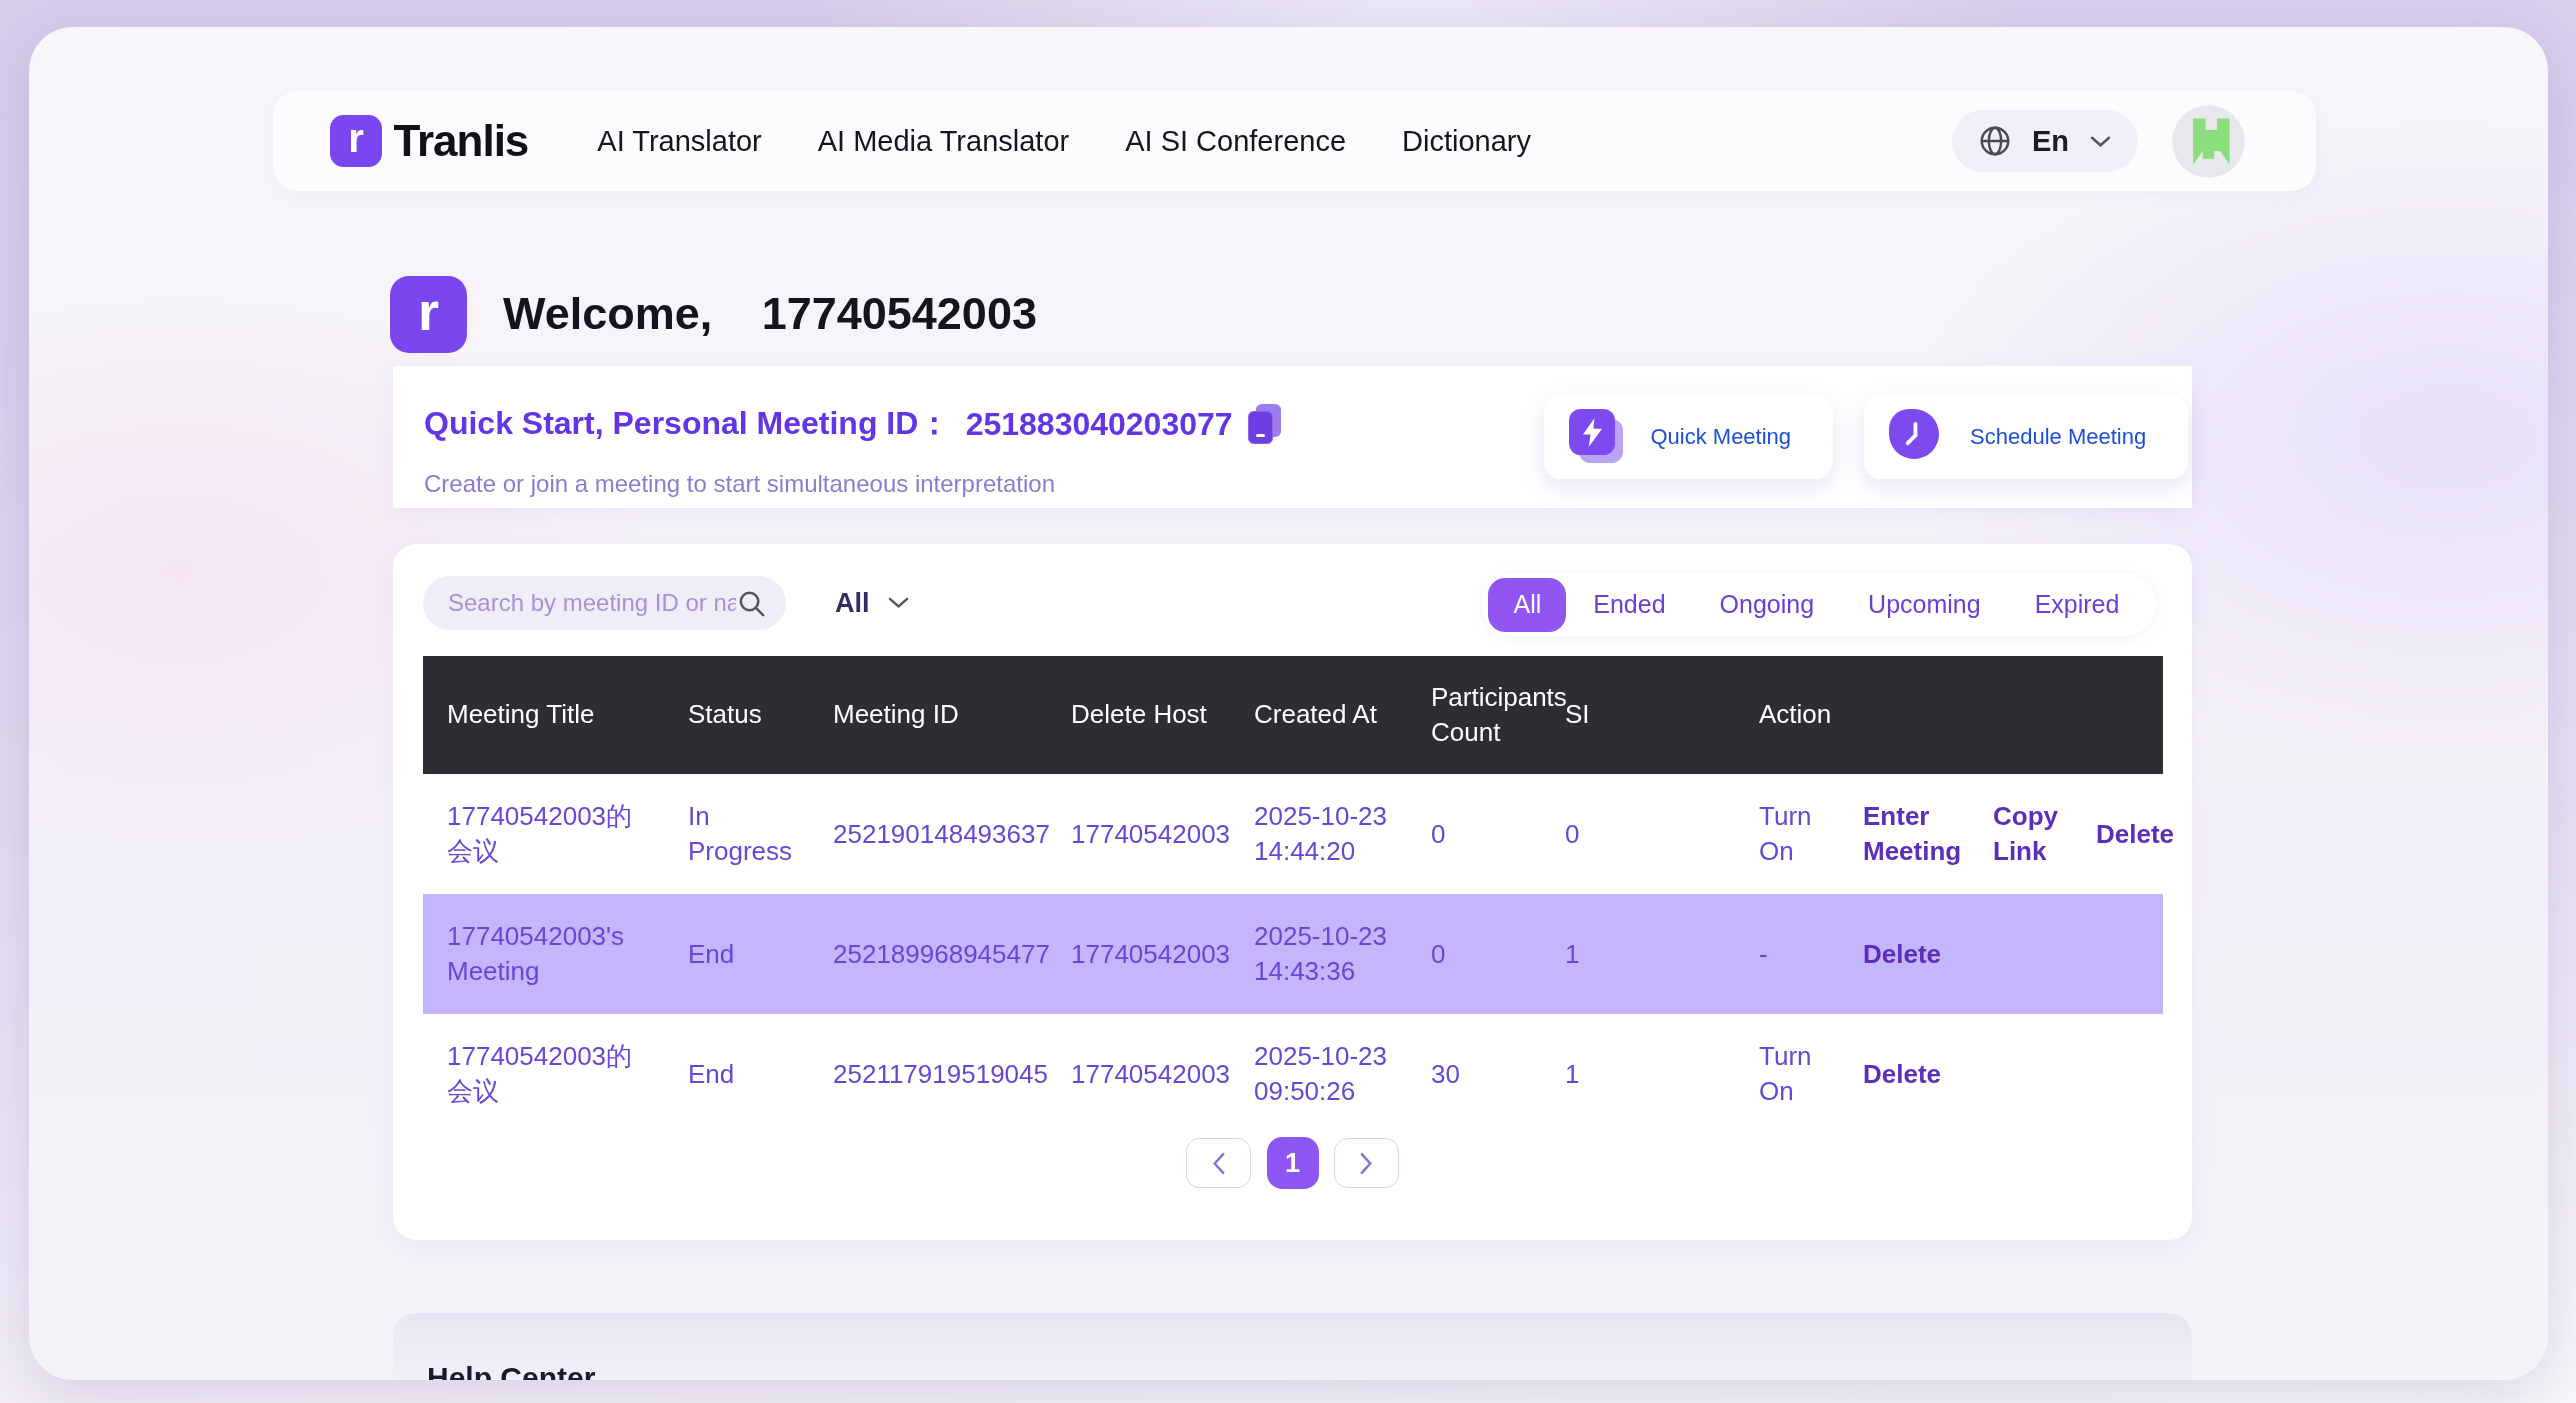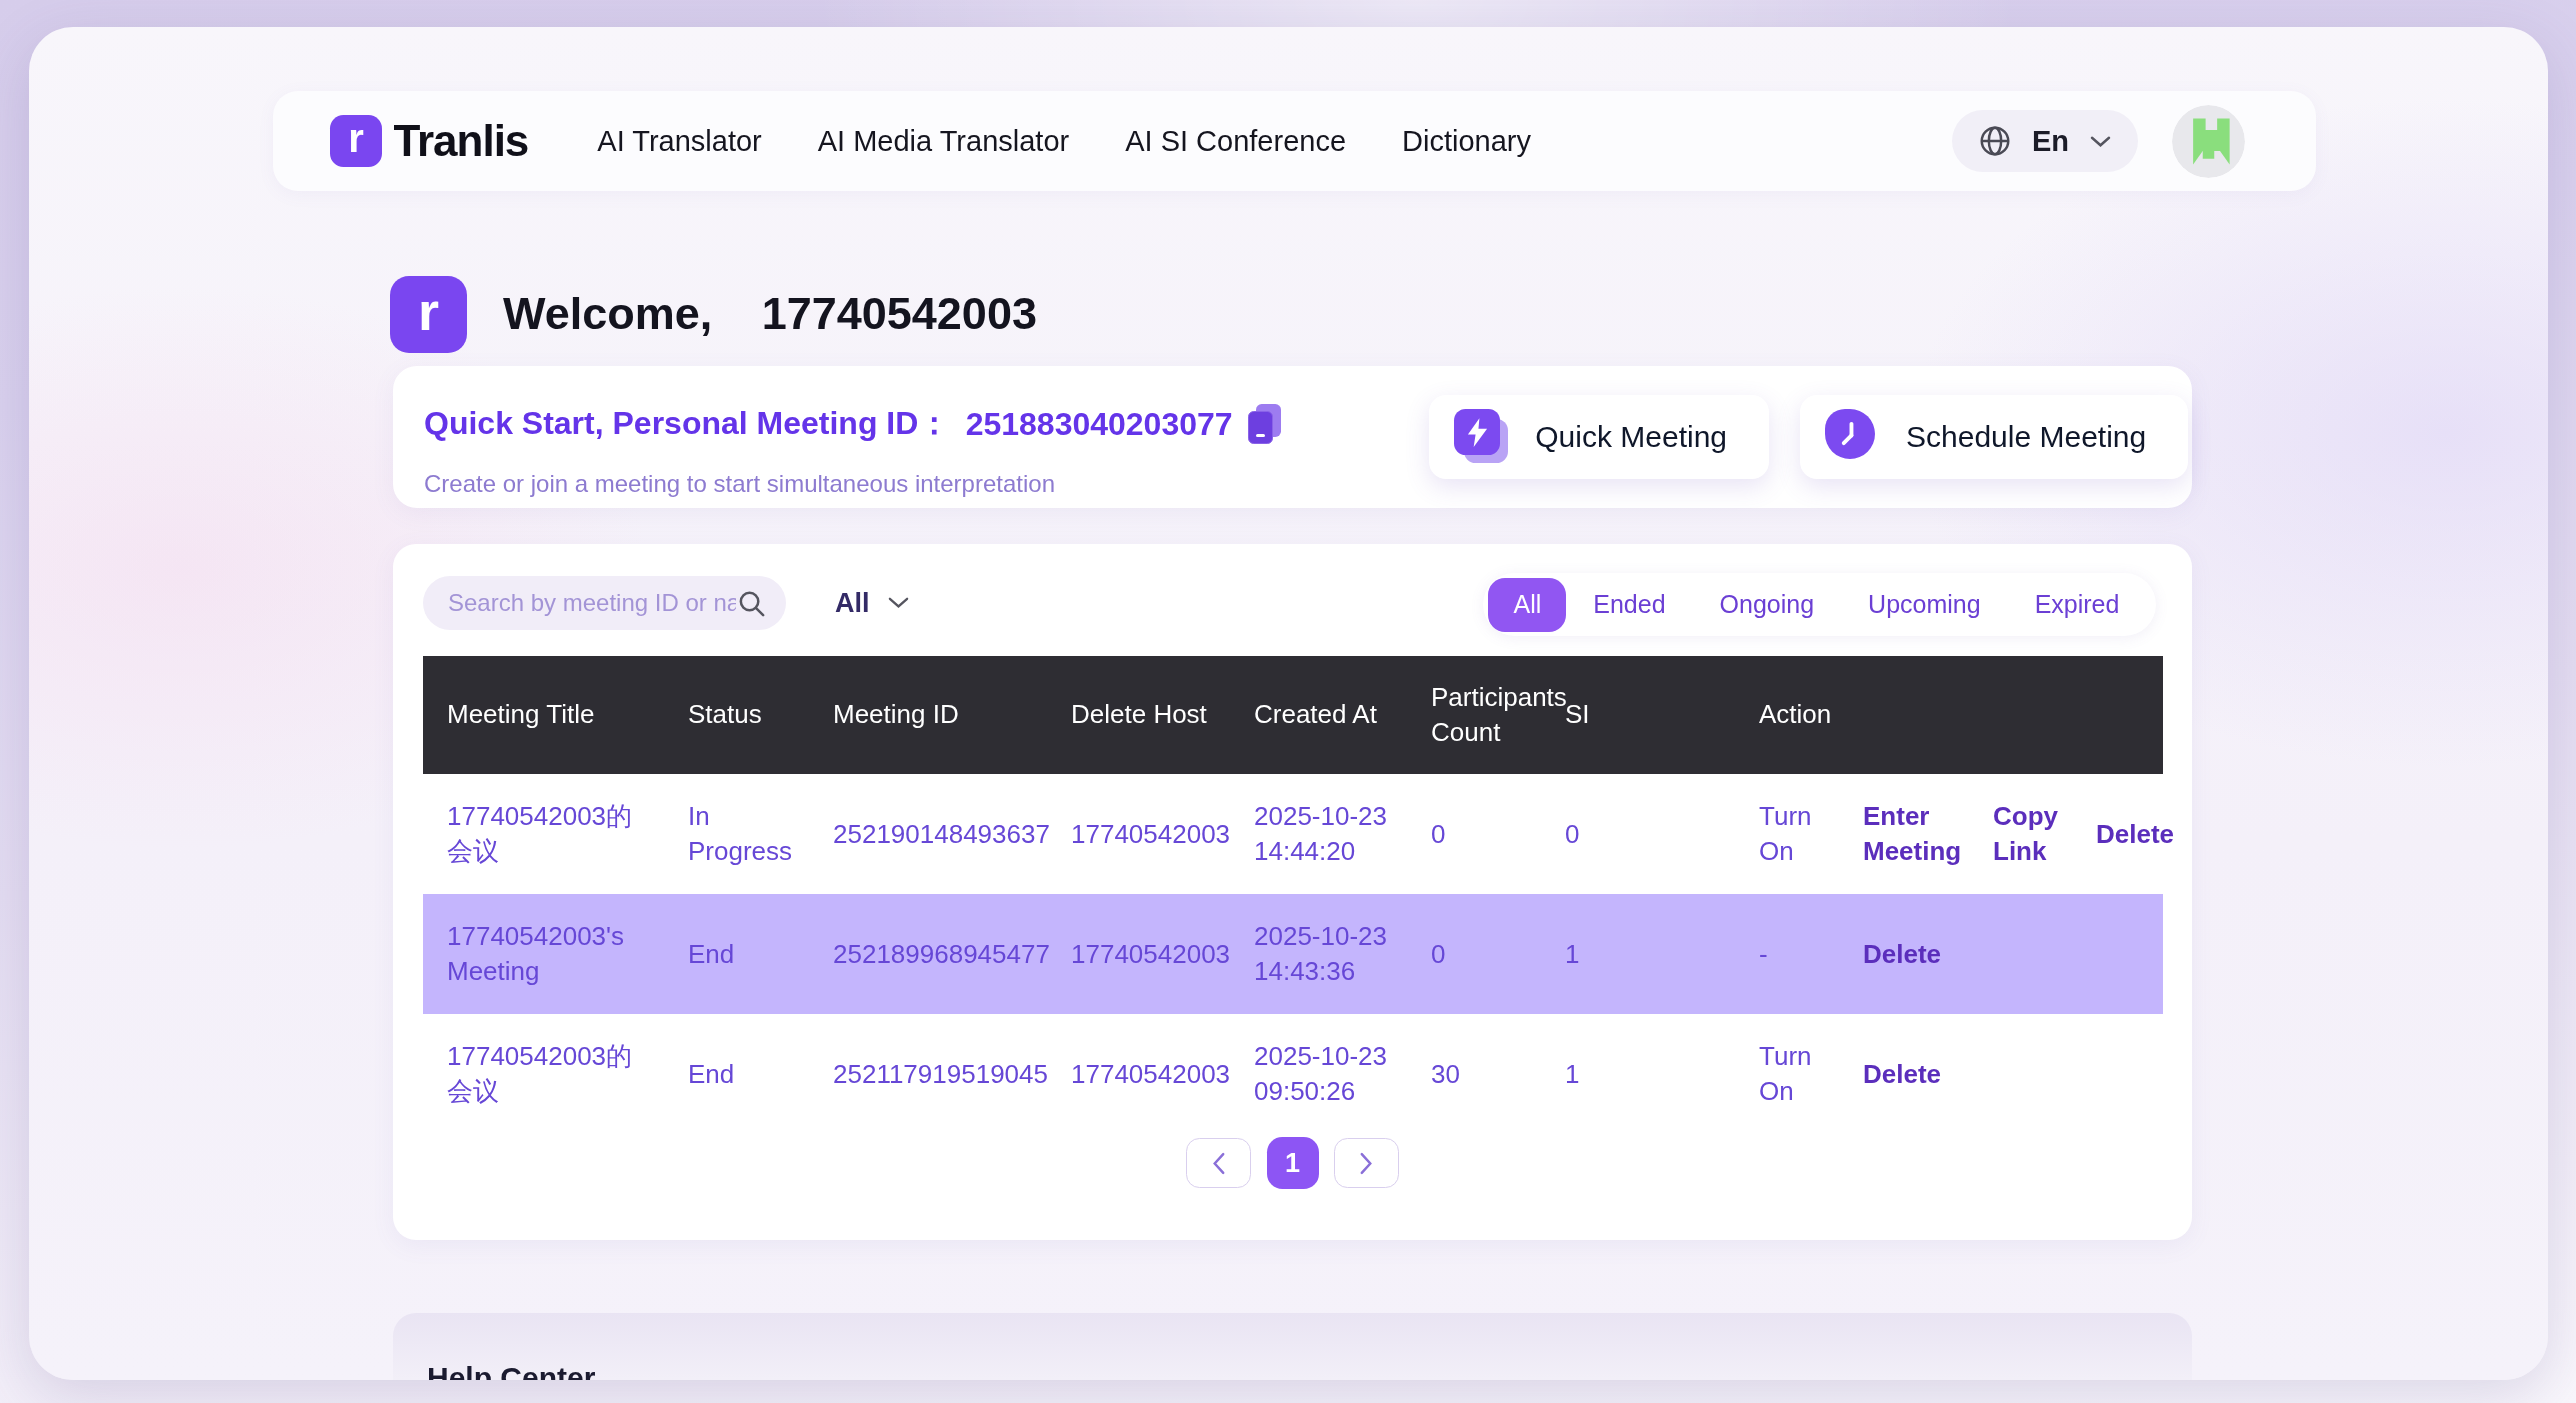--- a/index.html
+++ b/index.html
@@ -52,37 +52,37 @@
     width:77px; height:77px; border-radius:19px; background:#7a46f0;
     display:flex; align-items:center; justify-content:center;
   }
   .welcome-logo .logo-glyph { font-size:54px; }
   .welcome-text { font-size:45px; font-weight:700; color:#14141f; }
   .welcome-user { margin-left:13.4px; }
 
   
   .quick-card {
     position:absolute; left:364px; top:339px; width:1799px; height:142px;
-    background:#fff; border-radius:24px; box-shadow:0 5.7px 23px rgba(120,100,180,.07);
+    background:#fff; border-radius:3px; box-shadow:0 5.7px 23px rgba(120,100,180,.07);
   }
   .qs-title-row { position:absolute; left:31px; top:36px; display:flex; align-items:center; gap:15.3px; }
   .qs-title, .qs-id { font-size:32px; font-weight:700; color:#6434e9; }
   .qs-subtitle { position:absolute; left:31px; top:92px; font-size:24px; color:#8d7bd0;margin-top:12px; }
   .copy-icon { position:relative; width:33px; height:40px; cursor:pointer; }
   .copy-back { position:absolute; right:0; top:0; width:25px; height:33px; background:#9d7cf0; border-radius:5.7px; }
   .copy-front { position:absolute; left:0; bottom:0; width:25px; height:33px; background:#6d3fe0; border-radius:5.7px; border:1.9px solid #8a63e8; }
   .copy-dash { position:absolute; left:7.7px; bottom:6.7px; width:9.6px; height:3.8px; background:#fff; border-radius:1.9px; }
 
   .qs-buttons { position:absolute; right:3.8px; top:0; height:142px; display:flex; align-items:center; gap:31px; padding-right:0; }
   .meet-btn {
     background:#fff; border-radius:17px; height:84px;
     display:flex; align-items:center; gap:25px; padding:0 42px 0 25px;
     box-shadow:0 7.7px 25px rgba(110,80,190,.16); cursor:pointer;
   }
-  .meet-btn-label { font-size:30px; font-weight:500; color:#0f172a; white-space:nowrap; }
+  .meet-btn-label { font-size:22px; font-weight:500; color:#1d4ed8; white-space:nowrap; }
   .mb-icon { position:relative; width:56px; height:56px; }
   .mb-back { position:absolute; left:9.6px; top:9.6px; width:44px; height:44px; border-radius:11.5px; background:#b9a3f5; }
   .mb-front { position:absolute; left:0; top:0; width:46px; height:46px; border-radius:11.5px; background:#7c4af0;
               display:flex; align-items:center; justify-content:center; }
   .mb-front.round { border-radius:40% 50% 50% 50%; width:50px; height:50px; }
 
   
   .meetings-card {
     position:absolute; left:364px; top:517px; width:1799px; height:696px;
     background:#fff; border-radius:23px; box-shadow:0 5.7px 23px rgba(120,100,180,.07);

